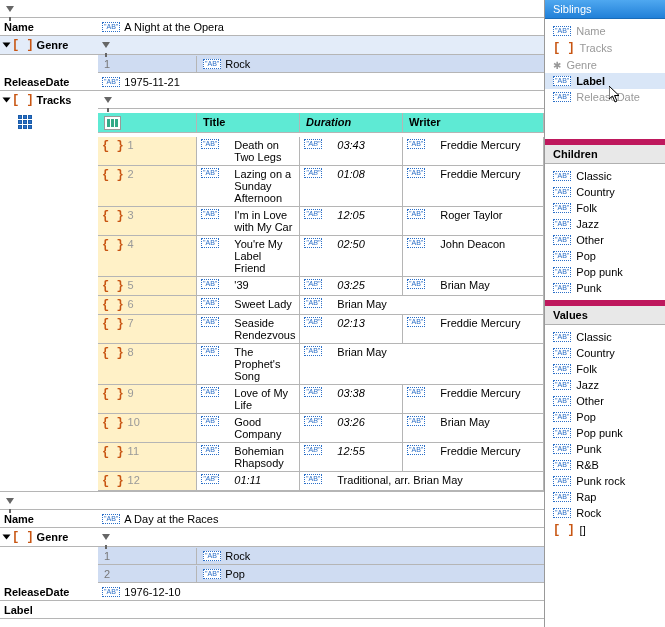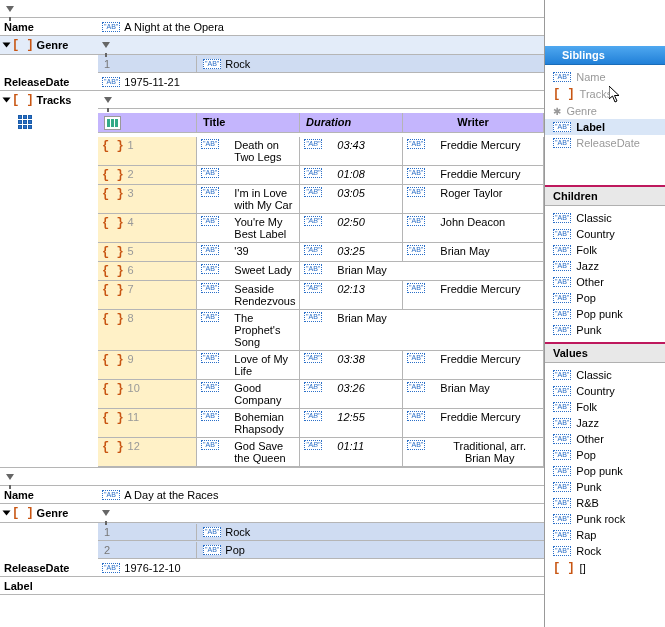--- a/index.html
+++ b/index.html
@@ -16,33 +16,33 @@
 .prop-row { display:flex; border-bottom: 1px solid #b5b5b5; min-height: 18px; align-items:center; }
 .prop-label { width: 98px; padding: 2px 4px; font-weight: bold; display:flex; align-items:center; gap:3px; }
 .prop-value { flex:1; padding: 2px 4px; display:flex; align-items:center; gap:4px; }
 .collapsed-bar { background: #e3ecf9; }
 .tree-toggle { display:inline-block; width:0;height:0; border-top:4px solid transparent; border-bottom:4px solid transparent; border-left:5px solid #000; transform: rotate(90deg); }
 .genre-nested { margin-left: 98px; }
 .genre-item { display:flex; border-bottom:1px solid #b5b5b5; background:#cfdcf2; height:18px; align-items:center;}
 .genre-num { width:99px; padding:2px 6px; color:#777; border-right:1px solid #b5b5b5;}
 .genre-val { flex:1; padding:2px 6px; display:flex; gap:4px; align-items:center;}
 .tracks-filter { height:18px; border-bottom:1px solid #b5b5b5; padding:2px 6px; background:#fff;}
-.tracks-header { display:flex; background:#c4b5fd; border-bottom:1px solid #b5b5b5; height:20px; font-weight:bold; }
+.tracks-header { display:flex; background:#5eead4; border-bottom:1px solid #b5b5b5; height:20px; font-weight:bold; }
 .tracks-header > div { border-right:1px solid #b5b5b5; padding:3px 6px; }
 .col-idx { width:99px; display:flex; align-items:center; }
 .col-title { width:103px; }
 .col-dur { width:103px;font-style:italic; }
-.col-writer { flex:1;text-align:center; }
+.col-writer { flex:1; }
 .track-row { display:flex; border-bottom:1px solid #b5b5b5; min-height:18px; }
 .track-row > div { border-right:1px solid #b5b5b5; padding:2px 4px; display:flex; gap:15px; align-items:flex-start; }
 .track-row .col-idx { background:#fff1c7; color:#999; gap:4px; }
 .table-switch { display:inline-flex; gap:1px; padding:2px; border:1px solid #999; background:#fff; }
 .table-switch span { width:3px; height:8px; background:#3a8; display:inline-block;}
-.right-head { background: linear-gradient(#4fa8f0,#2180d8); color:#fff; padding:3px 17px; font-weight:bold; border-bottom:1px solid #1a6cb8;margin-top:46px; }
-.right-section { background:#e8e8e8; padding:3px 8px; font-weight:bold; border-top:2px solid #be185d; border-bottom:1px solid #b0b0b0;}
+.right-head { background: linear-gradient(#4fa8f0,#2180d8); color:#fff; padding:3px 8px; font-weight:normal; border-bottom:1px solid #1a6cb8; }
+.right-section { background:#e8e8e8; padding:3px 8px; font-weight:bold; border-top:6px solid #be185d; border-bottom:1px solid #b0b0b0;}
 .right-list { padding:4px 0; }
 .right-item { padding:2px 8px; display:flex; align-items:center; gap:5px; cursor:default; }
 .right-item.sel { background:#d9e6f7; font-weight:bold;}
 .right-item.dim { color:#999; }
 .star-icon { color:#999; font-size:10px; }
 .cursor { position:absolute; width:14px; height:18px; pointer-events:none; }
 .cursor svg { width:14px; height:18px; }
 .grid-icon { display:inline-grid; grid-template-columns:repeat(3,4px); grid-template-rows:repeat(3,4px); gap:1px; }
 .grid-icon span { background:#2a6fc8; border:0.5px solid #1a5ca8;}
 .right-values { flex:1; overflow-y:auto; }
@@ -139,20 +139,21 @@
                 <span>Freddie Mercury</span>
               </div>
             </div>
             <div class="track-row">
               <div class="col-idx">
                 <span class="curly">{ }</span>
                 <span>2</span>
               </div>
               <div class="col-title">
                 <span class="ab-icon">"AB"</span>
+                <span>Lazing on a Sunday Afternoon</span>
               </div>
               <div class="col-dur">
                 <span class="ab-icon">"AB"</span>
                 <span>01:08</span>
               </div>
               <div class="col-writer">
                 <span class="ab-icon">"AB"</span>
                 <span>Freddie Mercury</span>
               </div>
             </div>
@@ -160,35 +161,35 @@
               <div class="col-idx">
                 <span class="curly">{ }</span>
                 <span>3</span>
               </div>
               <div class="col-title">
                 <span class="ab-icon">"AB"</span>
                 <span>I'm in Love with My Car</span>
               </div>
               <div class="col-dur">
                 <span class="ab-icon">"AB"</span>
-                <span>03:05</span>
+                <span>12:05</span>
               </div>
               <div class="col-writer">
                 <span class="ab-icon">"AB"</span>
                 <span>Roger Taylor</span>
               </div>
             </div>
             <div class="track-row">
               <div class="col-idx">
                 <span class="curly">{ }</span>
                 <span>4</span>
               </div>
               <div class="col-title">
                 <span class="ab-icon">"AB"</span>
-                <span>You're My Best Label</span>
+                <span>You're My Label Friend</span>
               </div>
               <div class="col-dur">
                 <span class="ab-icon">"AB"</span>
                 <span>02:50</span>
               </div>
               <div class="col-writer">
                 <span class="ab-icon">"AB"</span>
                 <span>John Deacon</span>
               </div>
             </div>
@@ -307,24 +308,20 @@
               </div>
               <div class="col-writer">
                 <span class="ab-icon">"AB"</span>
                 <span>Freddie Mercury</span>
               </div>
             </div>
             <div class="track-row">
               <div class="col-idx">
                 <span class="curly">{ }</span>
                 <span>12</span>
-              </div>
-              <div class="col-title">
-                <span class="ab-icon">"AB"</span>
-                <span>God Save the Queen</span>
               </div>
               <div class="col-dur">
                 <span class="ab-icon">"AB"</span>
                 <span>01:11</span>
               </div>
               <div class="col-writer">
                 <span class="ab-icon">"AB"</span>
                 <span>Traditional, arr. Brian May</span>
               </div>
             </div>

